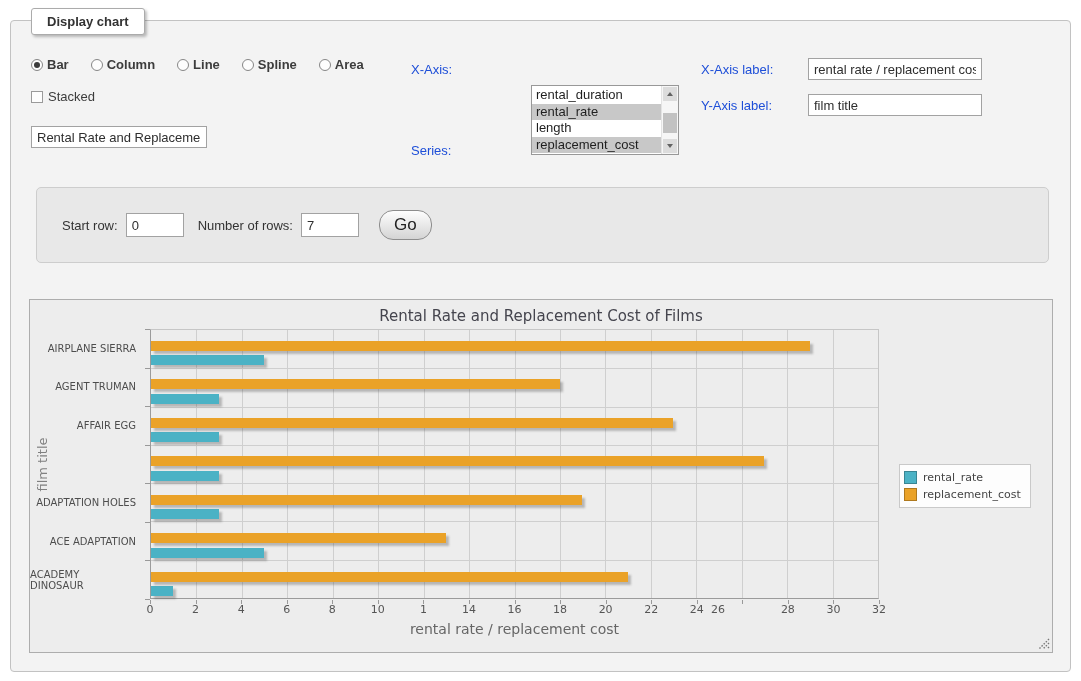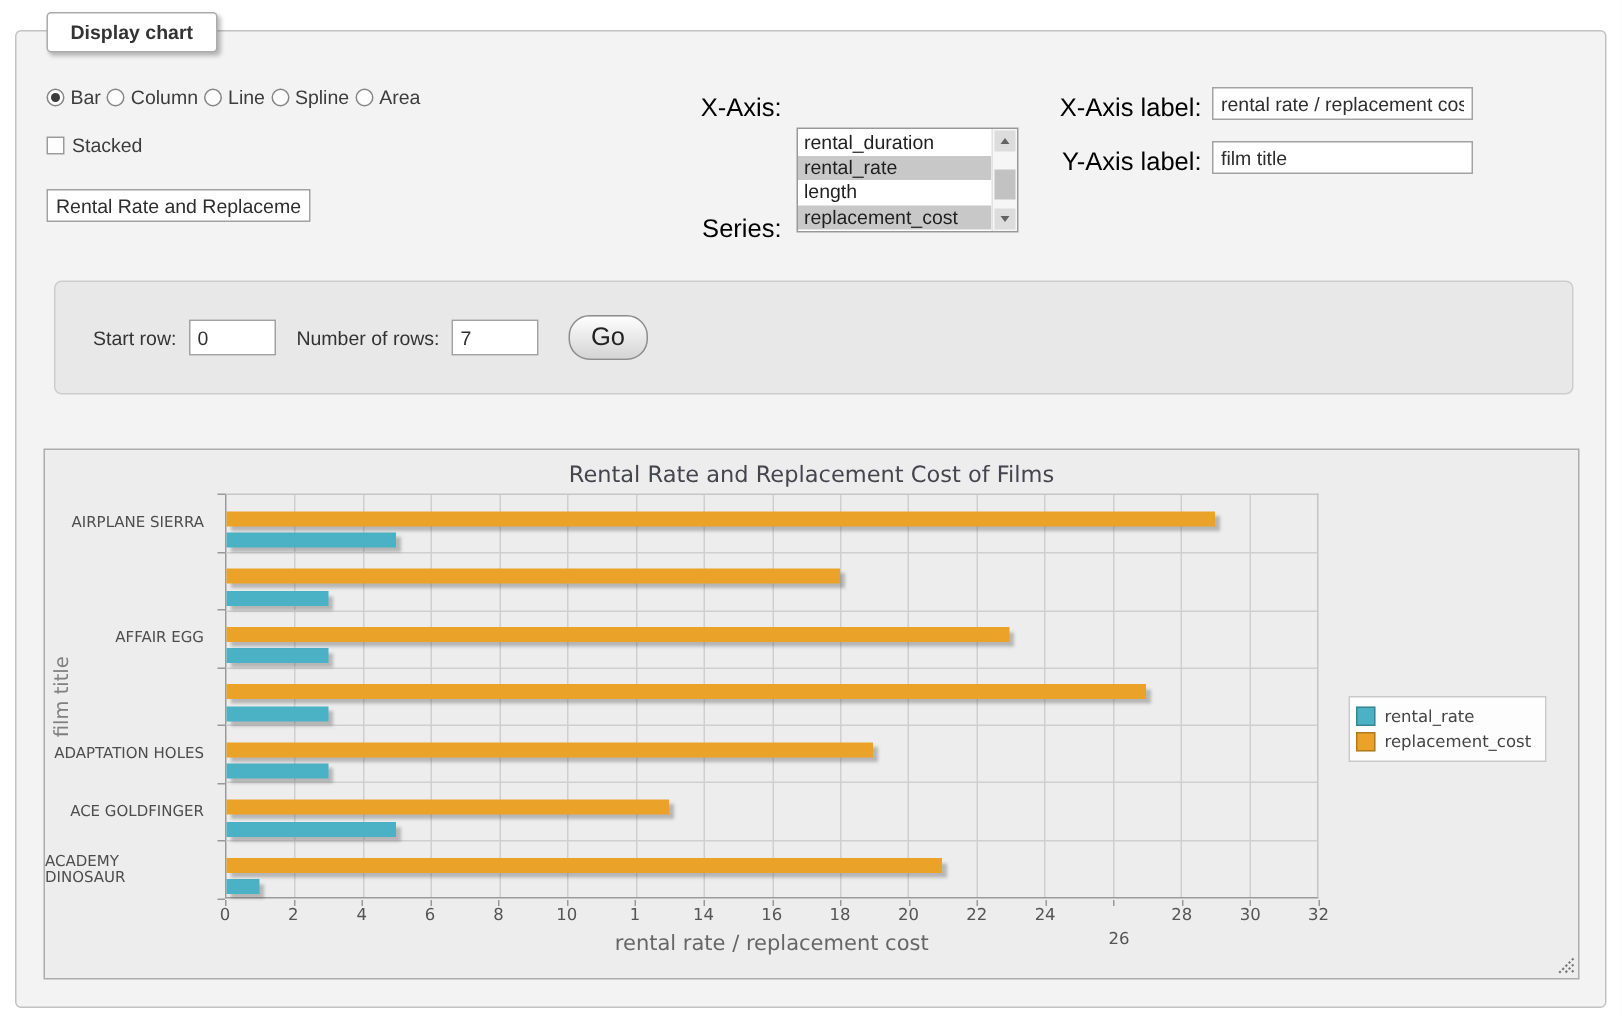--- a/index.html
+++ b/index.html
@@ -6,32 +6,32 @@
   html,body { width:1081px; height:681px; background:#ffffff; font-family:"Liberation Sans", sans-serif; position:relative; overflow:hidden; }
 
   
   .fieldset { position:absolute; left:10px; top:20px; width:1061px; height:652px;
     border:1px solid #c2c2c2; border-radius:4px; background:#f3f3f3; }
   .legend-box { position:absolute; left:20px; top:-13px; background:#ffffff; border:1px solid #ababab;
     border-radius:3px; padding:5px 15px; font-size:13px; font-weight:bold; color:#333;
     box-shadow:2px 2px 3px rgba(0,0,0,0.25); }
 
   
-  .radio-group { position:absolute; left:20px; top:36px; display:flex; align-items:center; gap:4px; font-size:13px; color:#3c3c3c; }
+  .radio-group { position:absolute; left:20px; top:36px; display:flex; align-items:center; gap:22px; font-size:13px; color:#3c3c3c;font-weight:bold; }
   .opt { display:flex; align-items:center; gap:4px; cursor:default; }
   .radio { width:12px; height:12px; border:1px solid #868686; border-radius:50%; background:#fdfdfd; position:relative; display:inline-block; }
   .radio.checked::after { content:""; position:absolute; left:2px; top:2px; width:6px; height:6px; border-radius:50%; background:#3b3b3b; }
   .stacked-row { position:absolute; left:20px; top:68px; display:flex; align-items:center; gap:5px; font-size:13px; color:#3c3c3c; }
   .checkbox { width:12px; height:12px; border:1px solid #9a9a9a; background:#fdfdfd; display:inline-block; }
 
   input.text { border:1px solid #a2a2a2; background:#fff; height:22px; padding:2px 5px; font-size:13px;
     font-family:"Liberation Sans",sans-serif; color:#2e2e2e; }
   #title-input { position:absolute; left:20px; top:105px; width:176px; }
 
-  .ctl-label { position:absolute; font-size:17px; color:#000000; text-align:right; }
+  .ctl-label { position:absolute; font-size:13px; color:#1d4ed8; text-align:left; }
   #xaxis-label { left:400px; top:41px; width:110px; }
   #series-label { left:400px; top:122px; width:110px; }
   #xaxis-field-label { left:690px; top:41px; width:100px; }
   #yaxis-field-label { left:690px; top:77px; width:100px; }
 
   .select { position:absolute; left:520px; top:37px; width:152px; height:24px; background:#fff;
     border:1px solid #989898; font-size:13px; color:#2e2e2e; padding:4px 22px 0 7px; }
   .select-arrow { position:absolute; right:8px; top:9px; width:0; height:0;
     border-left:4px solid transparent; border-right:4px solid transparent; border-top:5px solid #333; }
 
@@ -202,23 +202,24 @@
         </div>
         <div class="legend-row">
           <div class="legend-swatch" style="background: rgb(234, 162, 40);"></div>
           <div class="legend-label">replacement_cost</div>
         </div>
       </div>
     <svg class="resize-handle" width="12" height="12">
       <path d="M11 1 L1 11 M11 5 L5 11 M11 9 L9 11" stroke="#777" stroke-width="1.4" stroke-dasharray="1.5,1.5" fill="none"></path>
     </svg>
   <div class="ycat" style="top: 29px; height: 38.5714px;">AIRPLANE SIERRA</div>
+      <div class="ycat" style="top: 67.5714px; height: 38.5714px;">AGENT TRUMAN</div>
       <div class="ycat" style="top: 106.143px; height: 38.5714px;">AFFAIR EGG</div>
       <div class="ycat" style="top: 183.286px; height: 38.5714px;">ADAPTATION HOLES</div>
-      <div class="ycat" style="top: 221.857px; height: 38.5714px;">ACE GOLDFINGER</div>
+      <div class="ycat" style="top: 221.857px; height: 38.5714px;">ACE ADAPTATION</div>
       <div class="ycat" style="top: 260.429px; height: 38.5714px;">ACADEMY DINOSAUR</div>
       <div class="ytickmark" style="top: 29px;"></div>
       <div class="ytickmark" style="top: 67.5714px;"></div>
       <div class="ytickmark" style="top: 106.143px;"></div>
       <div class="ytickmark" style="top: 144.714px;"></div>
       <div class="ytickmark" style="top: 183.286px;"></div>
       <div class="ytickmark" style="top: 221.857px;"></div>
       <div class="ytickmark" style="top: 260.429px;"></div>
       <div class="ytickmark" style="top: 299px;"></div>
       <div class="xtick-label" style="left: 120px;">0</div>
@@ -240,21 +241,21 @@
       <div class="xtick-label" style="left: 484.5px;">16</div>
       <div class="xtickmark" style="left: 484.5px;"></div>
       <div class="xtick-label" style="left: 530.062px;">18</div>
       <div class="xtickmark" style="left: 530.062px;"></div>
       <div class="xtick-label" style="left: 575.625px;">20</div>
       <div class="xtickmark" style="left: 575.625px;"></div>
       <div class="xtick-label" style="left: 621.188px;">22</div>
       <div class="xtickmark" style="left: 621.188px;"></div>
       <div class="xtick-label" style="left: 666.75px;">24</div>
       <div class="xtickmark" style="left: 666.75px;"></div>
-      <div class="xtick-label" style="left: 716px; margin-top: 16px;">26</div>
+      <div class="xtick-label" style="left: 688px;">26</div>
       <div class="xtickmark" style="left: 712.312px;"></div>
       <div class="xtick-label" style="left: 757.875px;">28</div>
       <div class="xtickmark" style="left: 757.875px;"></div>
       <div class="xtick-label" style="left: 803.438px;">30</div>
       <div class="xtickmark" style="left: 803.438px;"></div>
       <div class="xtick-label" style="left: 849px;">32</div>
       <div class="xtickmark" style="left: 849px;"></div>
     </div>
 </div>
 

